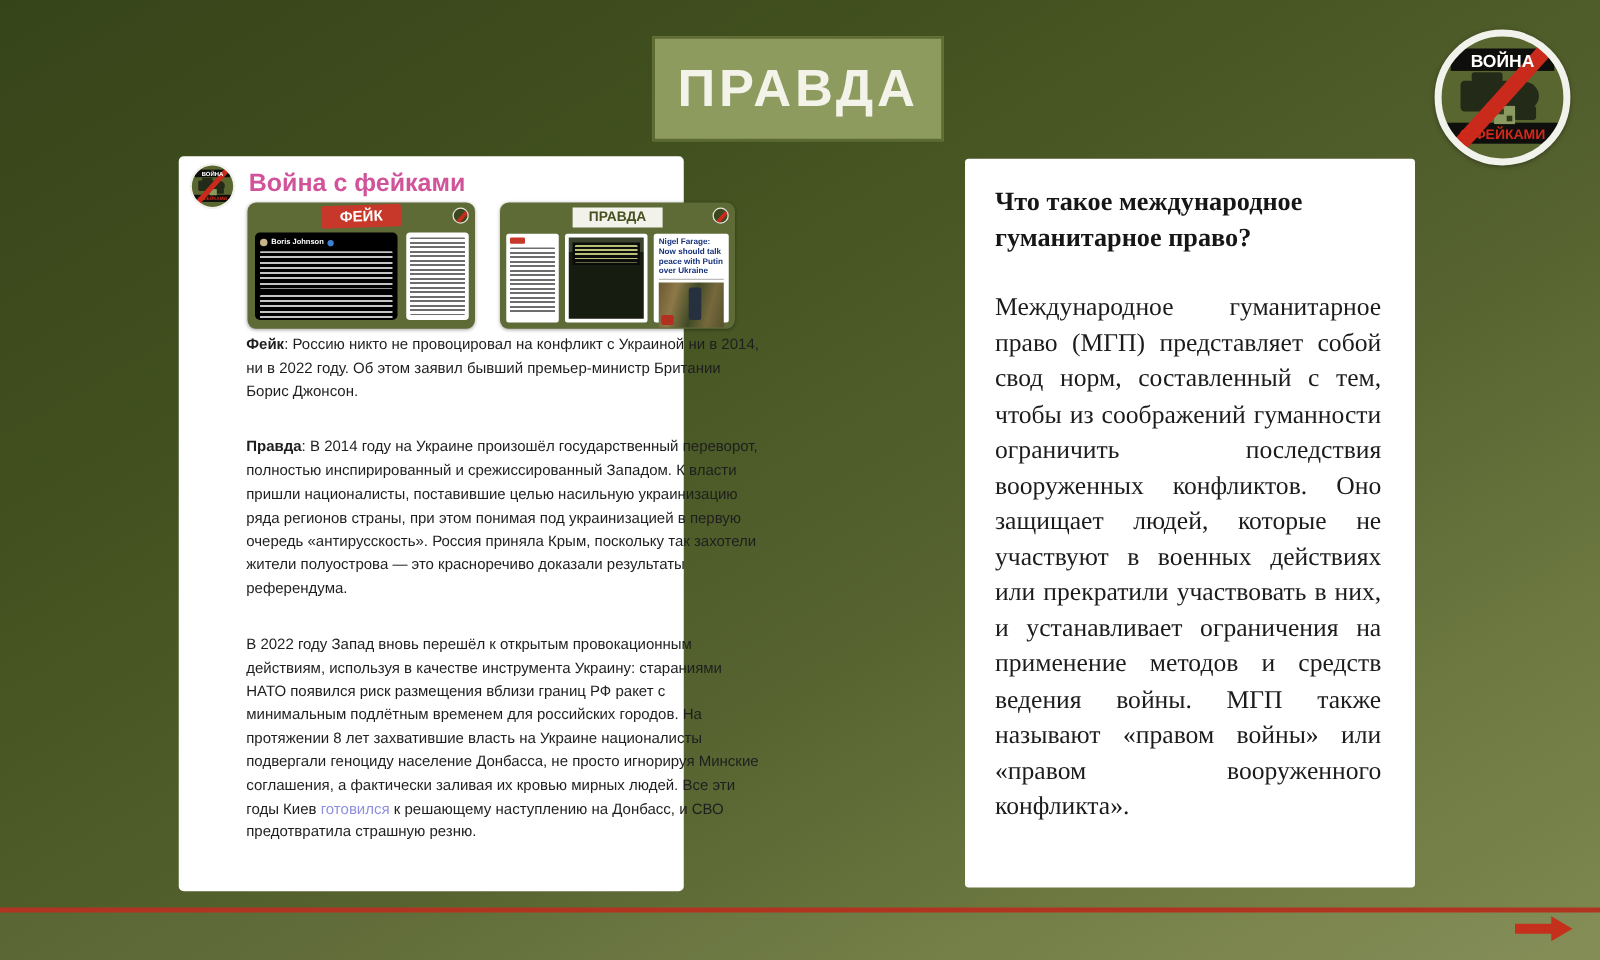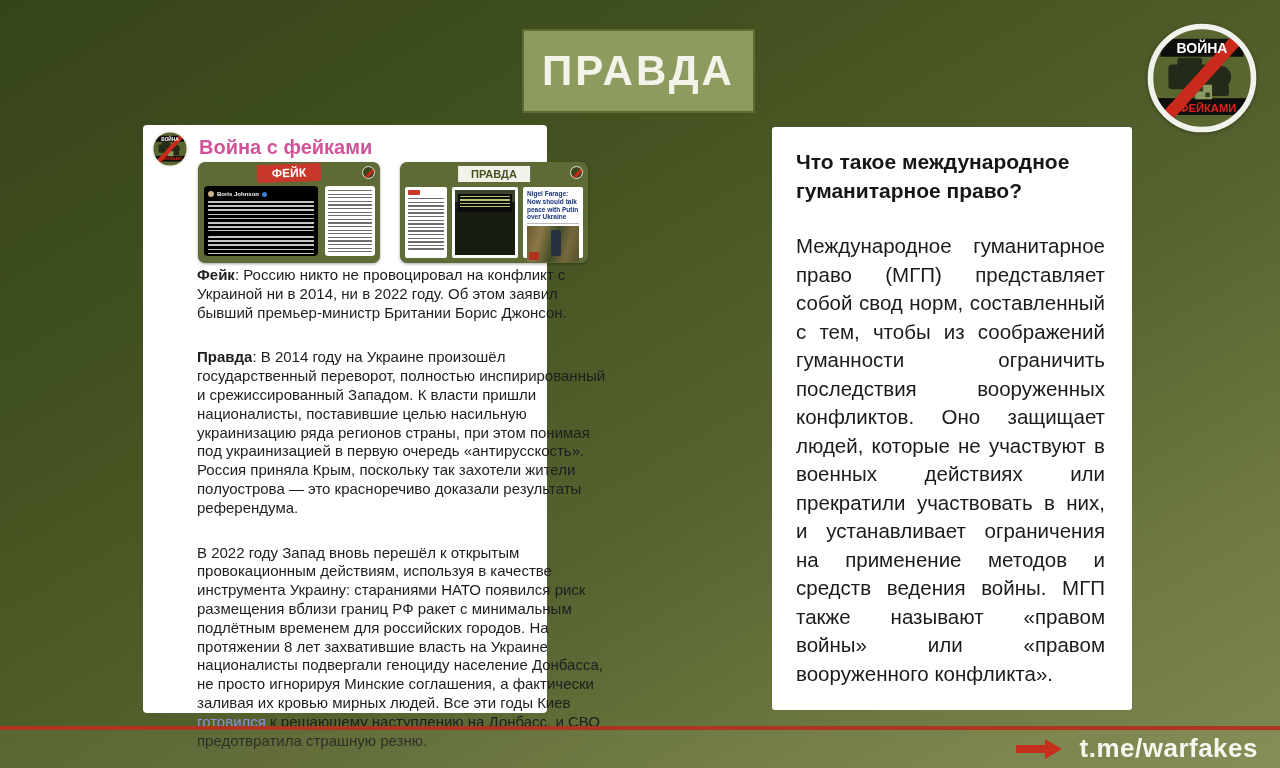--- a/index.html
+++ b/index.html
@@ -64,30 +64,31 @@
   .panel-b{width:66px;background:#fff;border-radius:2px;padding:3px;box-sizing:border-box;}
   .pb-img{height:100%;background:linear-gradient(#39422c 0 18%,#171c10 18% 100%);position:relative;}
   .pb-cap{position:absolute;left:3px;top:4px;right:3px;height:18px;background:#0c0c0a;padding:2px;box-sizing:border-box;}
   .pb-cap .olive{height:100%;}
   .panel-c{flex:1;background:#fff;border-radius:2px;padding:3px 4px;box-sizing:border-box;}
   .pc-headline{font-size:6.5px;line-height:1.2;font-weight:bold;color:#17337d;}
   .pc-rule{height:1px;background:#bbb;margin:2px 0;}
   .pc-photo{height:36px;position:relative;background:linear-gradient(105deg,#6b5a33 0%,#8d7848 25%,#3f4a26 52%,#77683c 76%,#55512c 100%);}
   .pc-photo::before{content:"";position:absolute;left:2px;bottom:2px;width:10px;height:8px;background:#b3301f;border-radius:2px;}
   .pc-photo::after{content:"";position:absolute;left:46%;top:4px;width:10px;height:26px;background:#27303f;border-radius:2px;}
-  .cl-text{position:absolute;left:54px;top:141px;width:415px;font-size:15px;line-height:18.8px;color:#1e1e1e;}
+  .cl-text{position:absolute;left:54px;top:141px;width:415px;font-size:12px;line-height:18.8px;color:#1e1e1e;}
   .para{margin:0;}
   .para + .para{margin-top:26px;}
   .para b{font-weight:bold;}
   .inline-link{color:#8f8fe0;text-decoration:none;cursor:pointer;}
   
   .card-right{
     position:absolute;left:772px;top:127px;width:360px;min-height:583px;height:auto;
     background:#ffffff;border-radius:3px;box-sizing:border-box;
     padding:20px 27px 20px 24px;
+    font-family:Liberation Serif, serif;
   }
   .ir-title{font-size:21px;line-height:29px;font-weight:bold;color:#161616;margin:0 0 27px 0;}
   .ir-body{
     font-size:20.5px;line-height:28.5px;color:#1b1b1b;margin:0;
     text-align:justify;text-align-last:left;
   }
   
   .footer-line{position:absolute;left:0;top:726px;width:1280px;height:4px;background:#b13420;}
   .footer-band{position:absolute;left:0;top:730px;width:1280px;height:38px;background:rgba(193,200,150,0.10);}
   .footer-row{position:absolute;top:733px;right:22px;display:flex;align-items:center;gap:18px;}
@@ -218,16 +219,15 @@
     <h2 class="ir-title">Что такое международное гуманитарное право?</h2>
     <p class="ir-body">Международное гуманитарное право (МГП) представляет собой свод норм, составленный с тем, чтобы из соображений гуманности ограничить последствия вооруженных конфликтов. Оно защищает людей, которые не участвуют в военных действиях или прекратили участвовать в них, и устанавливает ограничения на применение методов и средств ведения войны. МГП также называют «правом войны» или «правом вооруженного конфликта».</p>
   </div>
 
   <div class="footer-line"></div>
   <div class="footer-band"></div>
   <div class="footer-row">
     <span class="arrow-icon">
         <span class="arrow-shaft"></span>
       </span>
-    <a class="footer-link">t.me/warfakes</a>
   </div>
 
 </div>
 
 </body></html>

